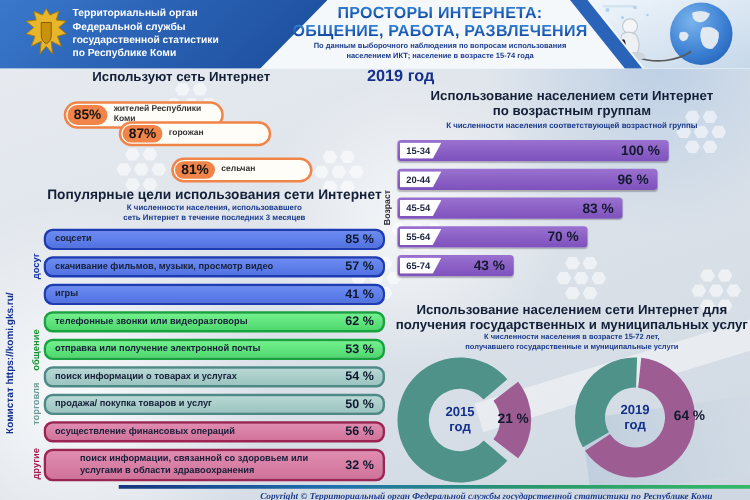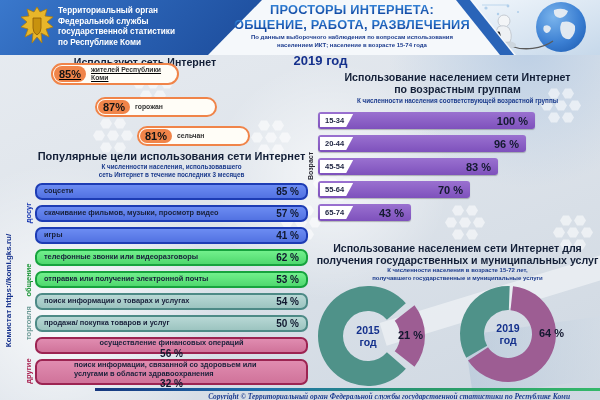--- a/index.html
+++ b/index.html
@@ -35,21 +35,21 @@
   .pv{background:#f08449;align-self:stretch;display:flex;align-items:center;padding:0 5px;border-radius:8px;font-weight:800;color:#141414;font-size:11px;}
   .pl{padding-left:5px;font-size:6.8px;font-weight:bold;color:#333;line-height:7.6px;}
   
   .prow{position:absolute;left:35px;width:273px;border:2px solid;border-radius:7px;box-sizing:border-box;
     display:flex;align-items:center;justify-content:space-between;padding:0 7px;}
   .plabel{font-size:7.4px;font-weight:bold;color:#18203a;line-height:8.6px;}
   .ppct{font-size:10px;font-weight:800;color:#10182e;white-space:nowrap;}
   .c-blue{background:linear-gradient(#6c8cf2,#5272e2);border-color:#1d3cb4;}
   .c-green{background:linear-gradient(#72f08c,#4fd86e);border-color:#17a33e;}
   .c-teal{background:linear-gradient(#b8d8d5,#9cc4c0);border-color:#4d8a86;}
-  .c-pink{background:linear-gradient(#e08cb0,#d0739a);border-color:#9c2452;flex-direction:column;}
+  .c-pink{background:linear-gradient(#e08cb0,#d0739a);border-color:#9c2452;}
   .vlabel{position:absolute;width:60px;height:10px;text-align:center;font-size:7.5px;font-weight:bold;
     transform:rotate(-90deg);}
   .wm{position:absolute;left:-91px;top:285px;width:200px;height:11px;text-align:center;
     font-size:8px;font-weight:bold;color:#14308c;transform:rotate(-90deg);}
   
   .arow{position:absolute;left:318px;height:17px;}
   .abar{height:100%;background:linear-gradient(#9a71d0,#7e51bc);border-radius:3px;position:relative;box-shadow:0 1px 1px rgba(0,0,0,.25);}
   .atag{position:absolute;left:2px;top:2px;bottom:2px;background:#fff;padding:0 9px 0 5px;
     font-size:7.5px;font-weight:bold;color:#1c2240;display:flex;align-items:center;
     clip-path:polygon(0 0,100% 0,calc(100% - 7px) 100%,0 100%);}
@@ -196,21 +196,21 @@
     <div class="t1">ПРОСТОРЫ ИНТЕРНЕТА:</div>
     <div class="t2">ОБЩЕНИЕ, РАБОТА, РАЗВЛЕЧЕНИЯ</div>
     <div class="hsub" style="margin-top:2px;">По данным выборочного наблюдения по вопросам использования</div>
     <div class="hsub">населением ИКТ; население в возрасте 15-74 года</div>
   </div>
 
   <div class="abs year">2019 год</div>
 
   <div class="abs h-main" style="left:40px;top:56px;width:210px;">Используют сеть Интернет</div>
 
-  <div class="abs pill" style="left:51px;top:63px;width:128px;height:22px;text-decoration:underline;">
+  <div class="abs pill" style="left:51px;top:81px;width:128px;height:22px;">
     <div class="pv">85%</div>
     <div class="pl" style="width:70px;">жителей Республики Коми</div>
   </div>
   <div class="abs pill" style="left:95px;top:97px;width:122px;height:20px;">
     <div class="pv">87%</div>
     <div class="pl">горожан</div>
   </div>
   <div class="abs pill" style="left:137px;top:126px;width:113px;height:20px;">
     <div class="pv">81%</div>
     <div class="pl">сельчан</div>
@@ -246,21 +246,21 @@
   </div>
   <div class="prow c-teal" style="top:315px;height:17px;">
     <span class="plabel">продажа/ покупка товаров и услуг</span>
     <span class="ppct">50 %</span>
   </div>
   <div class="prow c-pink" style="top:337px;height:17px;">
     <span class="plabel">осуществление финансовых операций</span>
     <span class="ppct">56 %</span>
   </div>
   <div class="prow c-pink" style="top:359px;height:26px;">
-    <span class="plabel" style="width:195px;">поиск информации, связанной со здоровьем или услугами в области здравоохранения</span>
+    <span class="plabel" style="width:195px;margin-left:20px;">поиск информации, связанной со здоровьем или услугами в области здравоохранения</span>
     <span class="ppct">32 %</span>
   </div>
 
   <div class="vlabel" style="left:-1px;top:208px;color:#1534b0;">досуг</div>
   <div class="vlabel" style="left:-1px;top:275px;color:#13922f;">общение</div>
   <div class="vlabel" style="left:-1px;top:318px;color:#6b9a96;">торговля</div>
   <div class="vlabel" style="left:-1px;top:366px;color:#a81e4e;">другие</div>
 
   <div class="wm">Комистат https://komi.gks.ru/</div>
 

